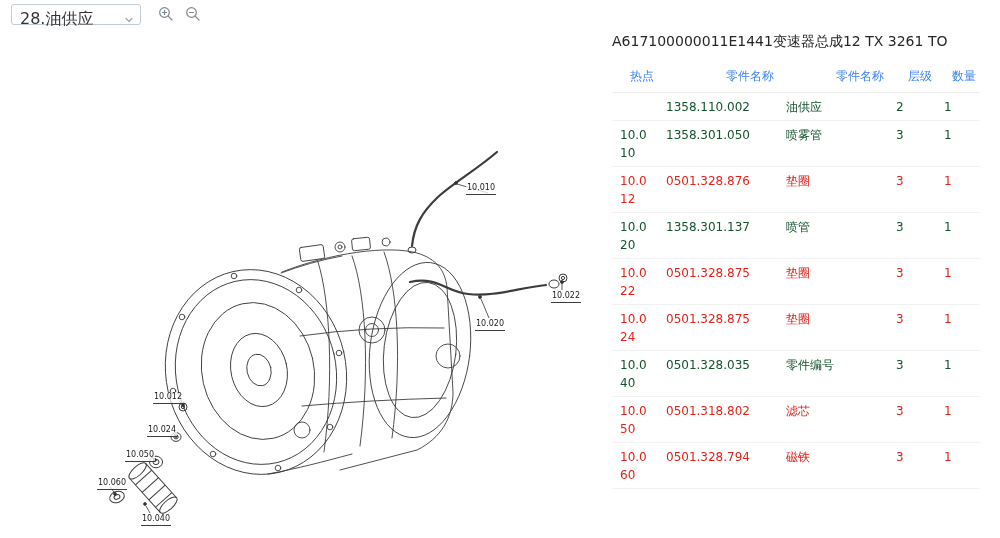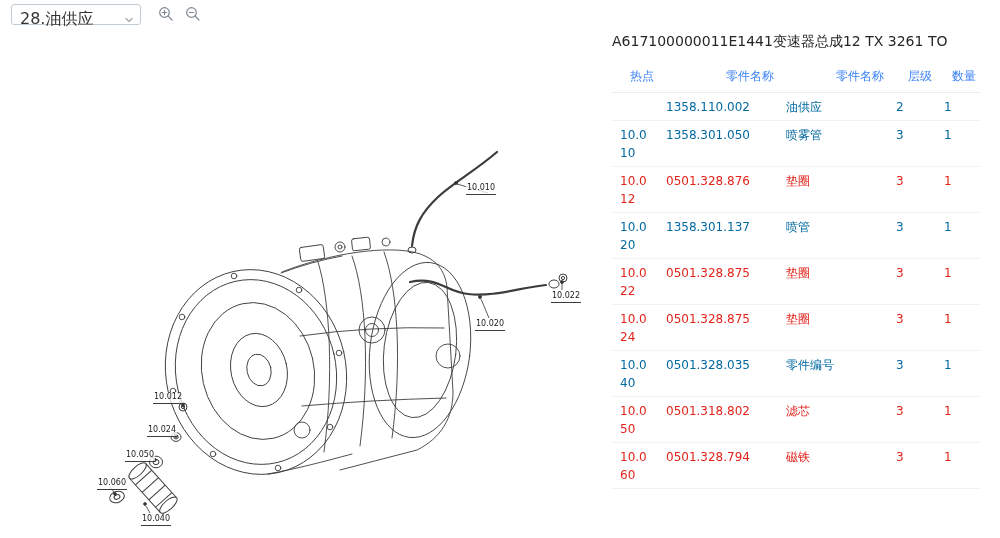--- a/index.html
+++ b/index.html
@@ -24,21 +24,21 @@
   .callout { position:absolute; font-size:8px; line-height:10px; color:#1a1a1a;
     border-bottom:1px solid #3c3c3c; padding:0 1px 1px 1px; cursor:pointer;
     background:rgba(255,255,255,.75); white-space:nowrap; }
 
   
   .panel { position:absolute; left:612px; top:33px; width:368px; }
   .panel-title { font-size:14px; color:#262626; margin:0 0 10px 0; font-weight:normal; }
   table.parts { width:100%; border-collapse:collapse; table-layout:fixed; }
   .parts th { font-size:12px; font-weight:normal; color:#3b82f6; text-align:right;
     padding:7px 4px 7px 8px; border-bottom:1px solid #ececec; }
-  .parts td { font-size:12px; color:#0369a1; padding:5px 4px 4px 8px;
+  .parts td { font-size:12px; color:#14532d; padding:5px 4px 4px 8px;
     border-bottom:1px solid #f2f2f2; word-break:break-all; line-height:18px;
     vertical-align:top; }
   .parts tr { cursor:pointer; }
   .parts tr[data-highlight="true"] td { color:#e2231a; }
   col.c-hot  { width:46px; }
   col.c-num  { width:120px; }
   col.c-name { width:110px; }
   col.c-lvl  { width:48px; }
   col.c-qty  { width:44px; }
 </style>

